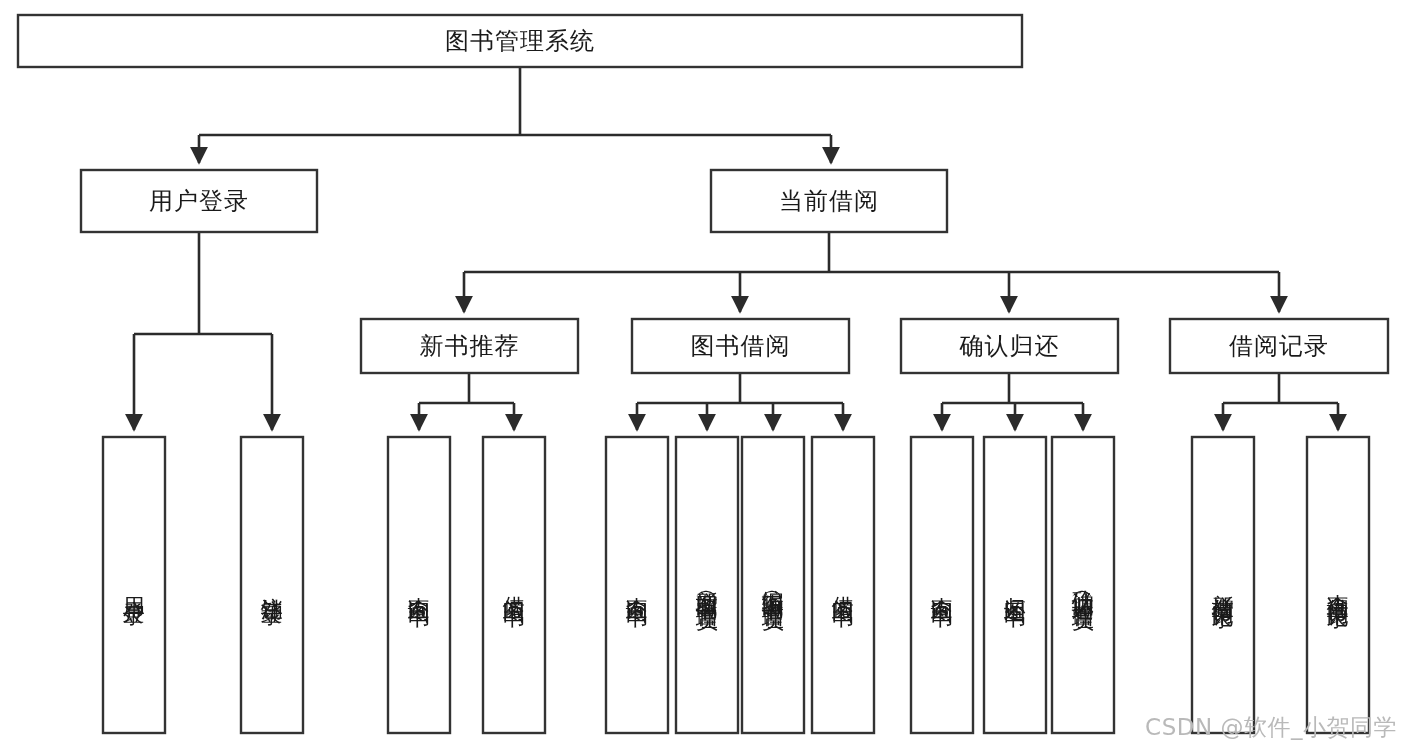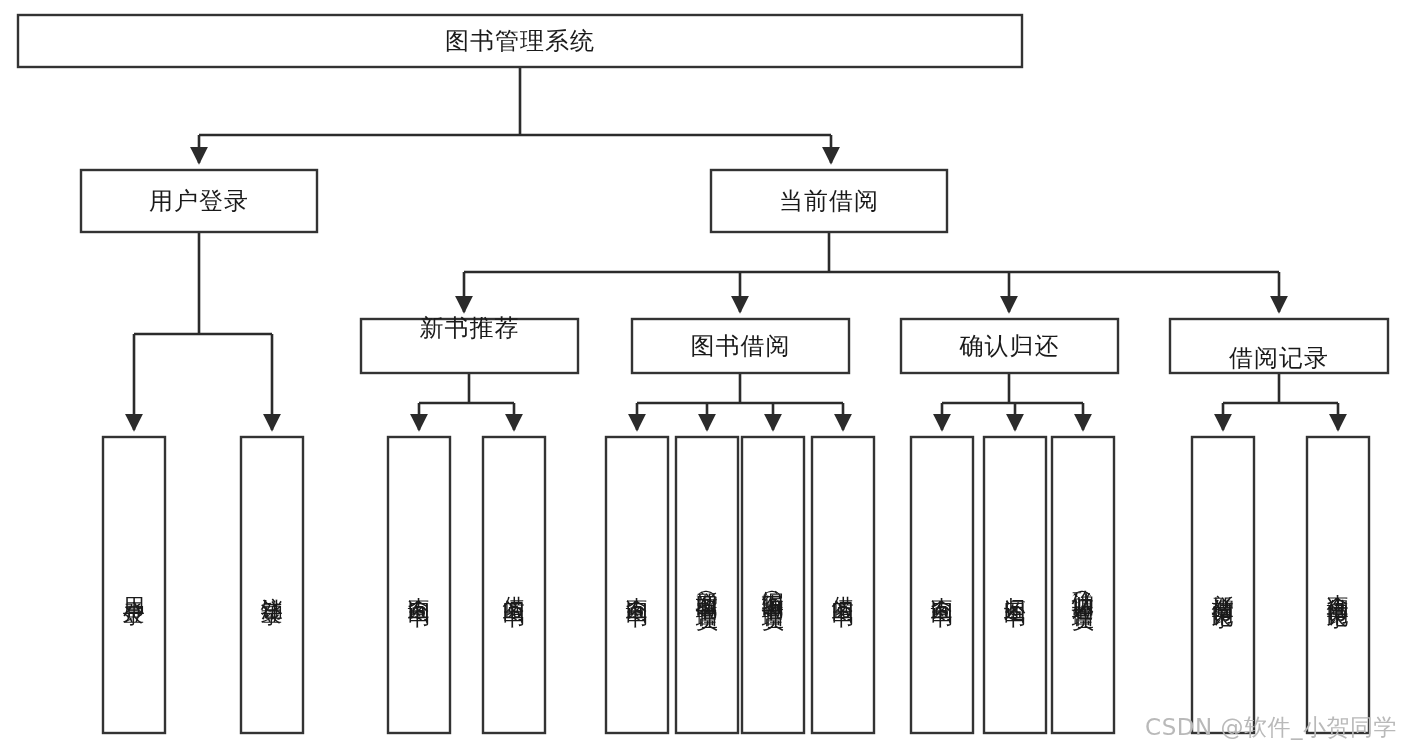--- a/index.html
+++ b/index.html
@@ -165,24 +165,24 @@
         <rect x="1052" y="437" width="62" height="296" class="node-box"></rect>
         <rect x="1192" y="437" width="62" height="296" class="node-box"></rect>
         <rect x="1307" y="437" width="62" height="296" class="node-box"></rect>
       </g>
   </svg>
 
   <div id="label-layer">
       <div class="horiz-text-wrap" style="left: 18px; top: 15px; width: 1004px; height: 52px;">图书管理系统</div>
       <div class="horiz-text-wrap" style="left: 81px; top: 170px; width: 236px; height: 62px;">用户登录</div>
       <div class="horiz-text-wrap" style="left: 711px; top: 170px; width: 236px; height: 62px;">当前借阅</div>
-      <div class="horiz-text-wrap" style="left: 361px; top: 301px; width: 217px; height: 54px;">新书推荐</div>
+      <div class="horiz-text-wrap" style="left: 361px; top: 319px; width: 217px; height: 54px;">新书推荐</div>
       <div class="horiz-text-wrap" style="left: 632px; top: 319px; width: 217px; height: 54px;">图书借阅</div>
       <div class="horiz-text-wrap" style="left: 901px; top: 319px; width: 217px; height: 54px;">确认归还</div>
-      <div class="horiz-text-wrap" style="left: 1170px; top: 319px; width: 218px; height: 54px; margin-top: 12px;">借阅记录</div>
+      <div class="horiz-text-wrap" style="left: 1170px; top: 319px; width: 218px; height: 54px;">借阅记录</div>
       <div class="vert-text-wrap" style="left: 103px; top: 437px; width: 62px; height: 296px;">用户登录</div>
       <div class="vert-text-wrap" style="left: 241px; top: 437px; width: 62px; height: 296px;">注销登录</div>
       <div class="vert-text-wrap" style="left: 388px; top: 437px; width: 62px; height: 296px;">查询图书</div>
       <div class="vert-text-wrap" style="left: 483px; top: 437px; width: 62px; height: 296px;">借阅图书</div>
       <div class="vert-text-wrap" style="left: 606px; top: 437px; width: 62px; height: 296px;">查询图书</div>
       <div class="vert-text-wrap" style="left: 676px; top: 437px; width: 62px; height: 296px;">新增图书（管理员）</div>
       <div class="vert-text-wrap" style="left: 742px; top: 437px; width: 62px; height: 296px;">编辑图书（管理员）</div>
       <div class="vert-text-wrap" style="left: 812px; top: 437px; width: 62px; height: 296px;">借阅图书</div>
       <div class="vert-text-wrap" style="left: 911px; top: 437px; width: 62px; height: 296px;">查询图书</div>
       <div class="vert-text-wrap" style="left: 984px; top: 437px; width: 62px; height: 296px;">归还图书</div>

